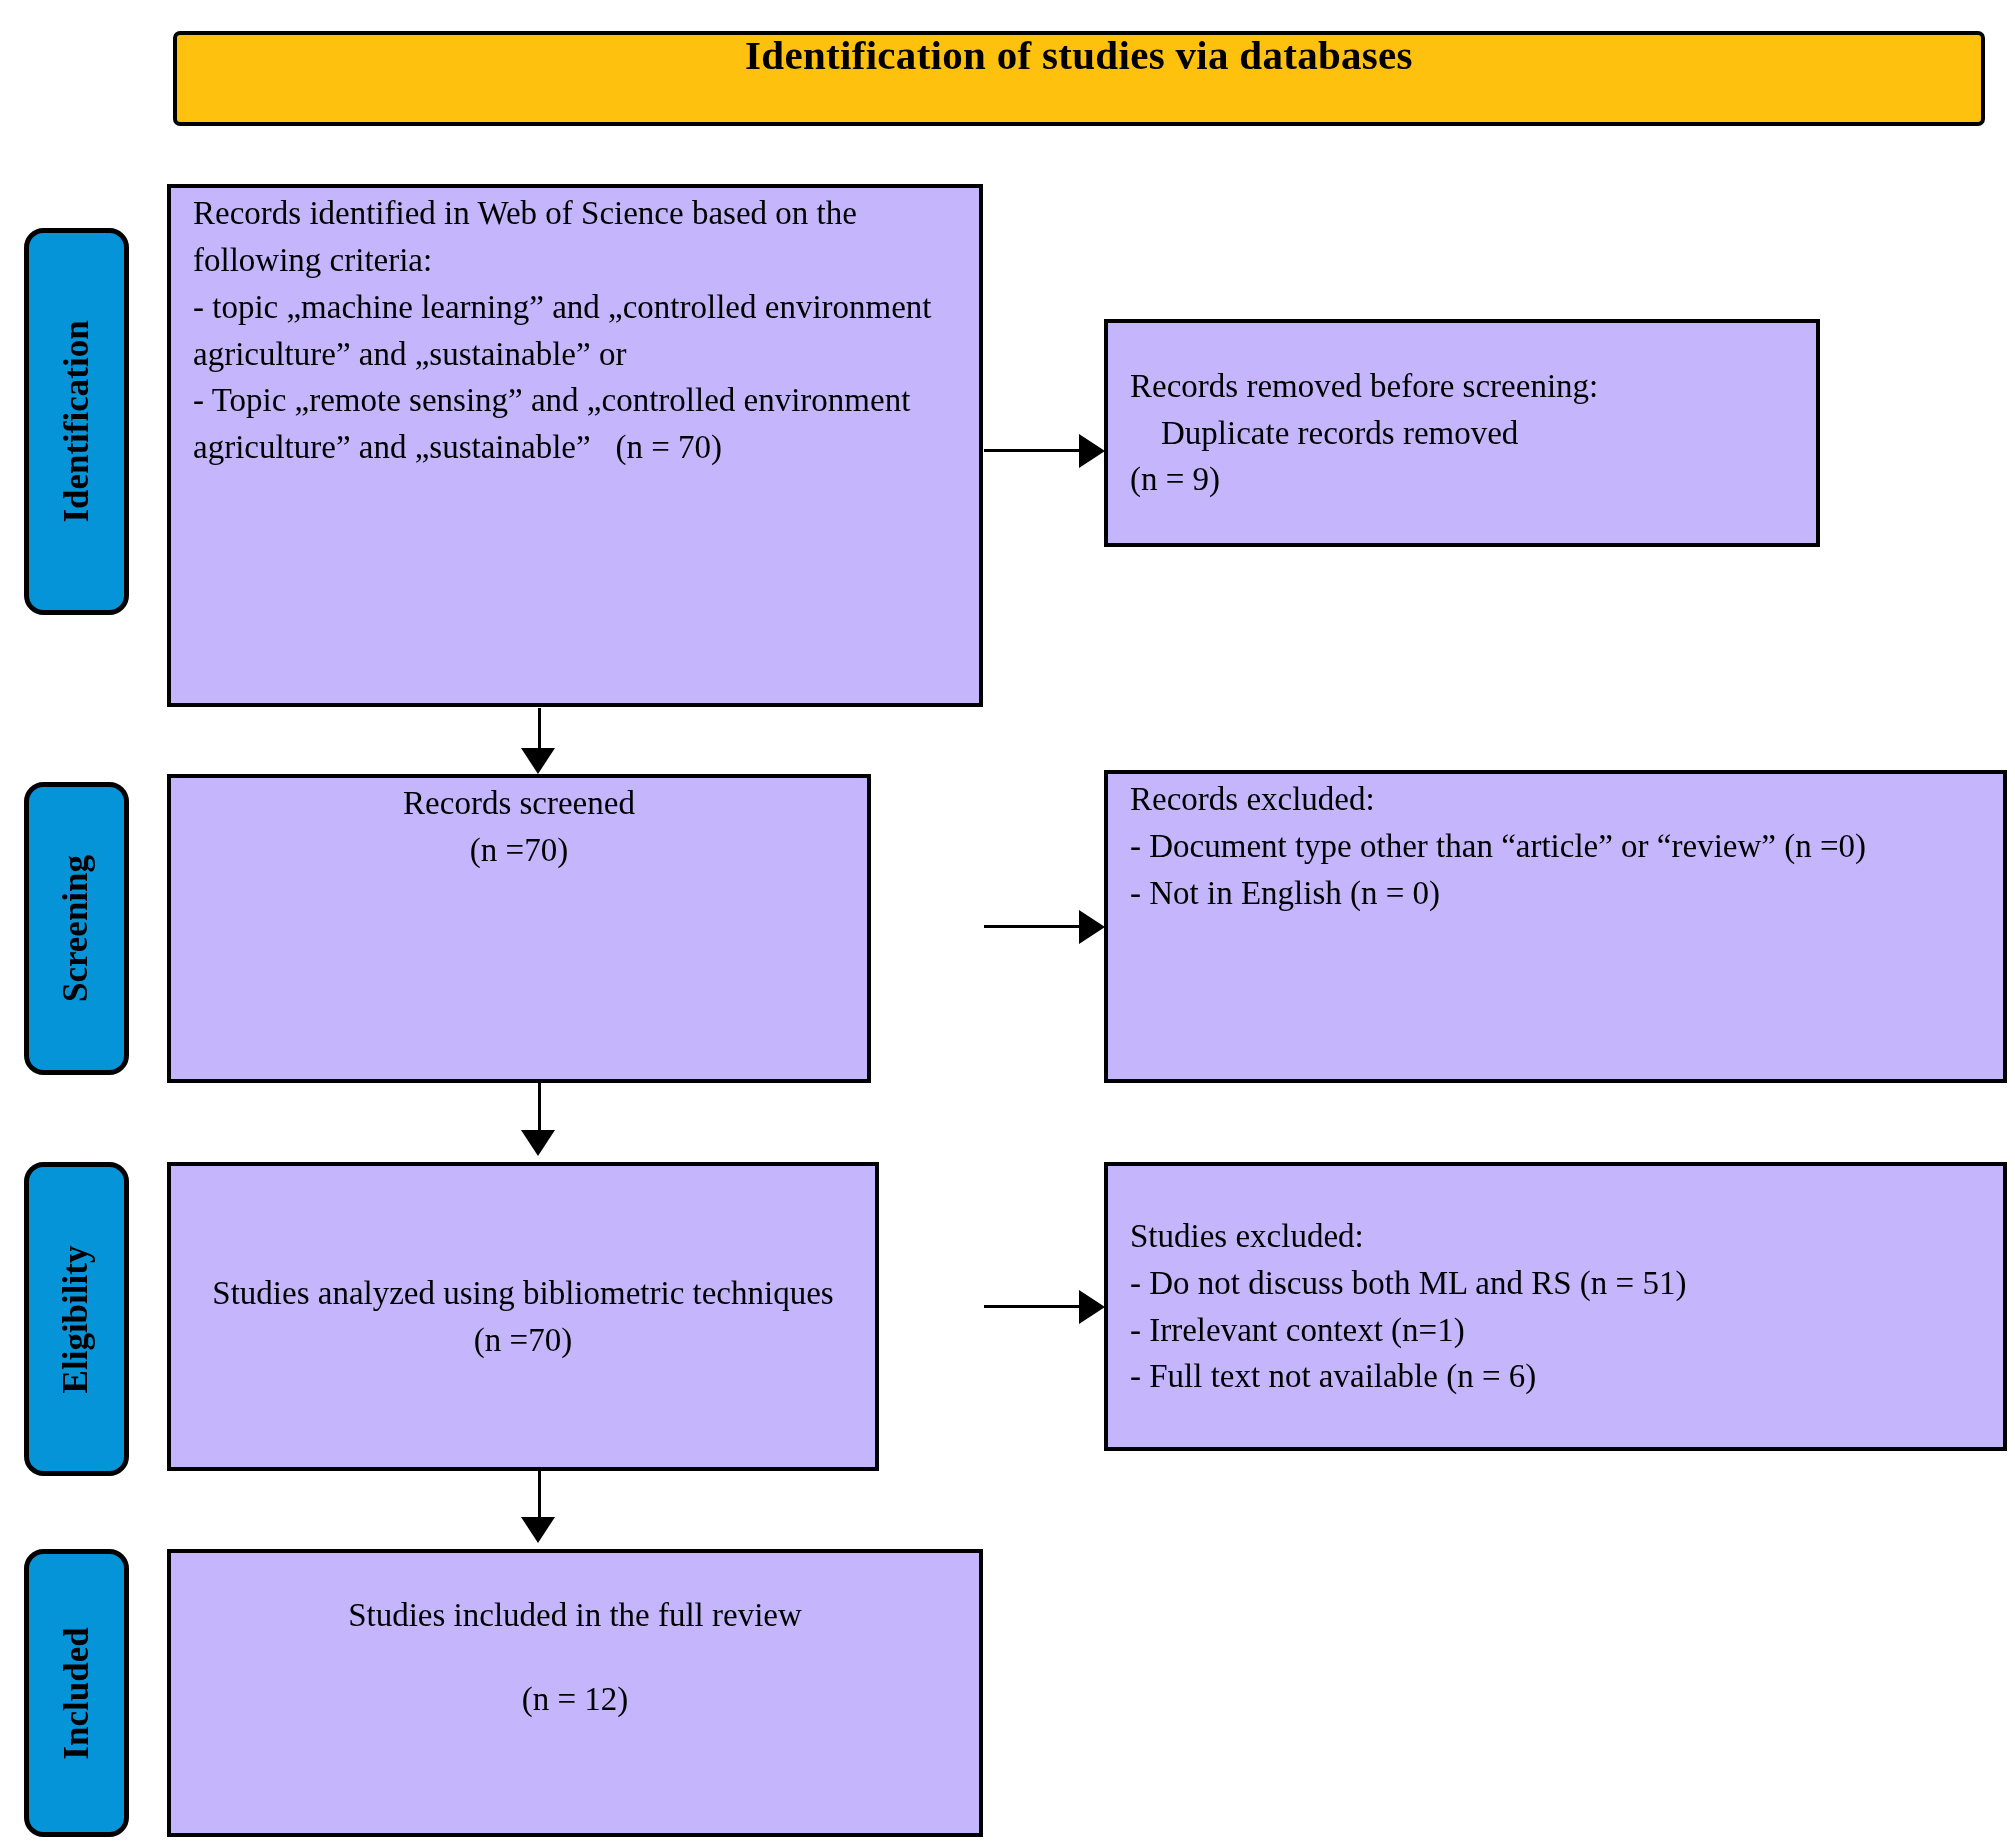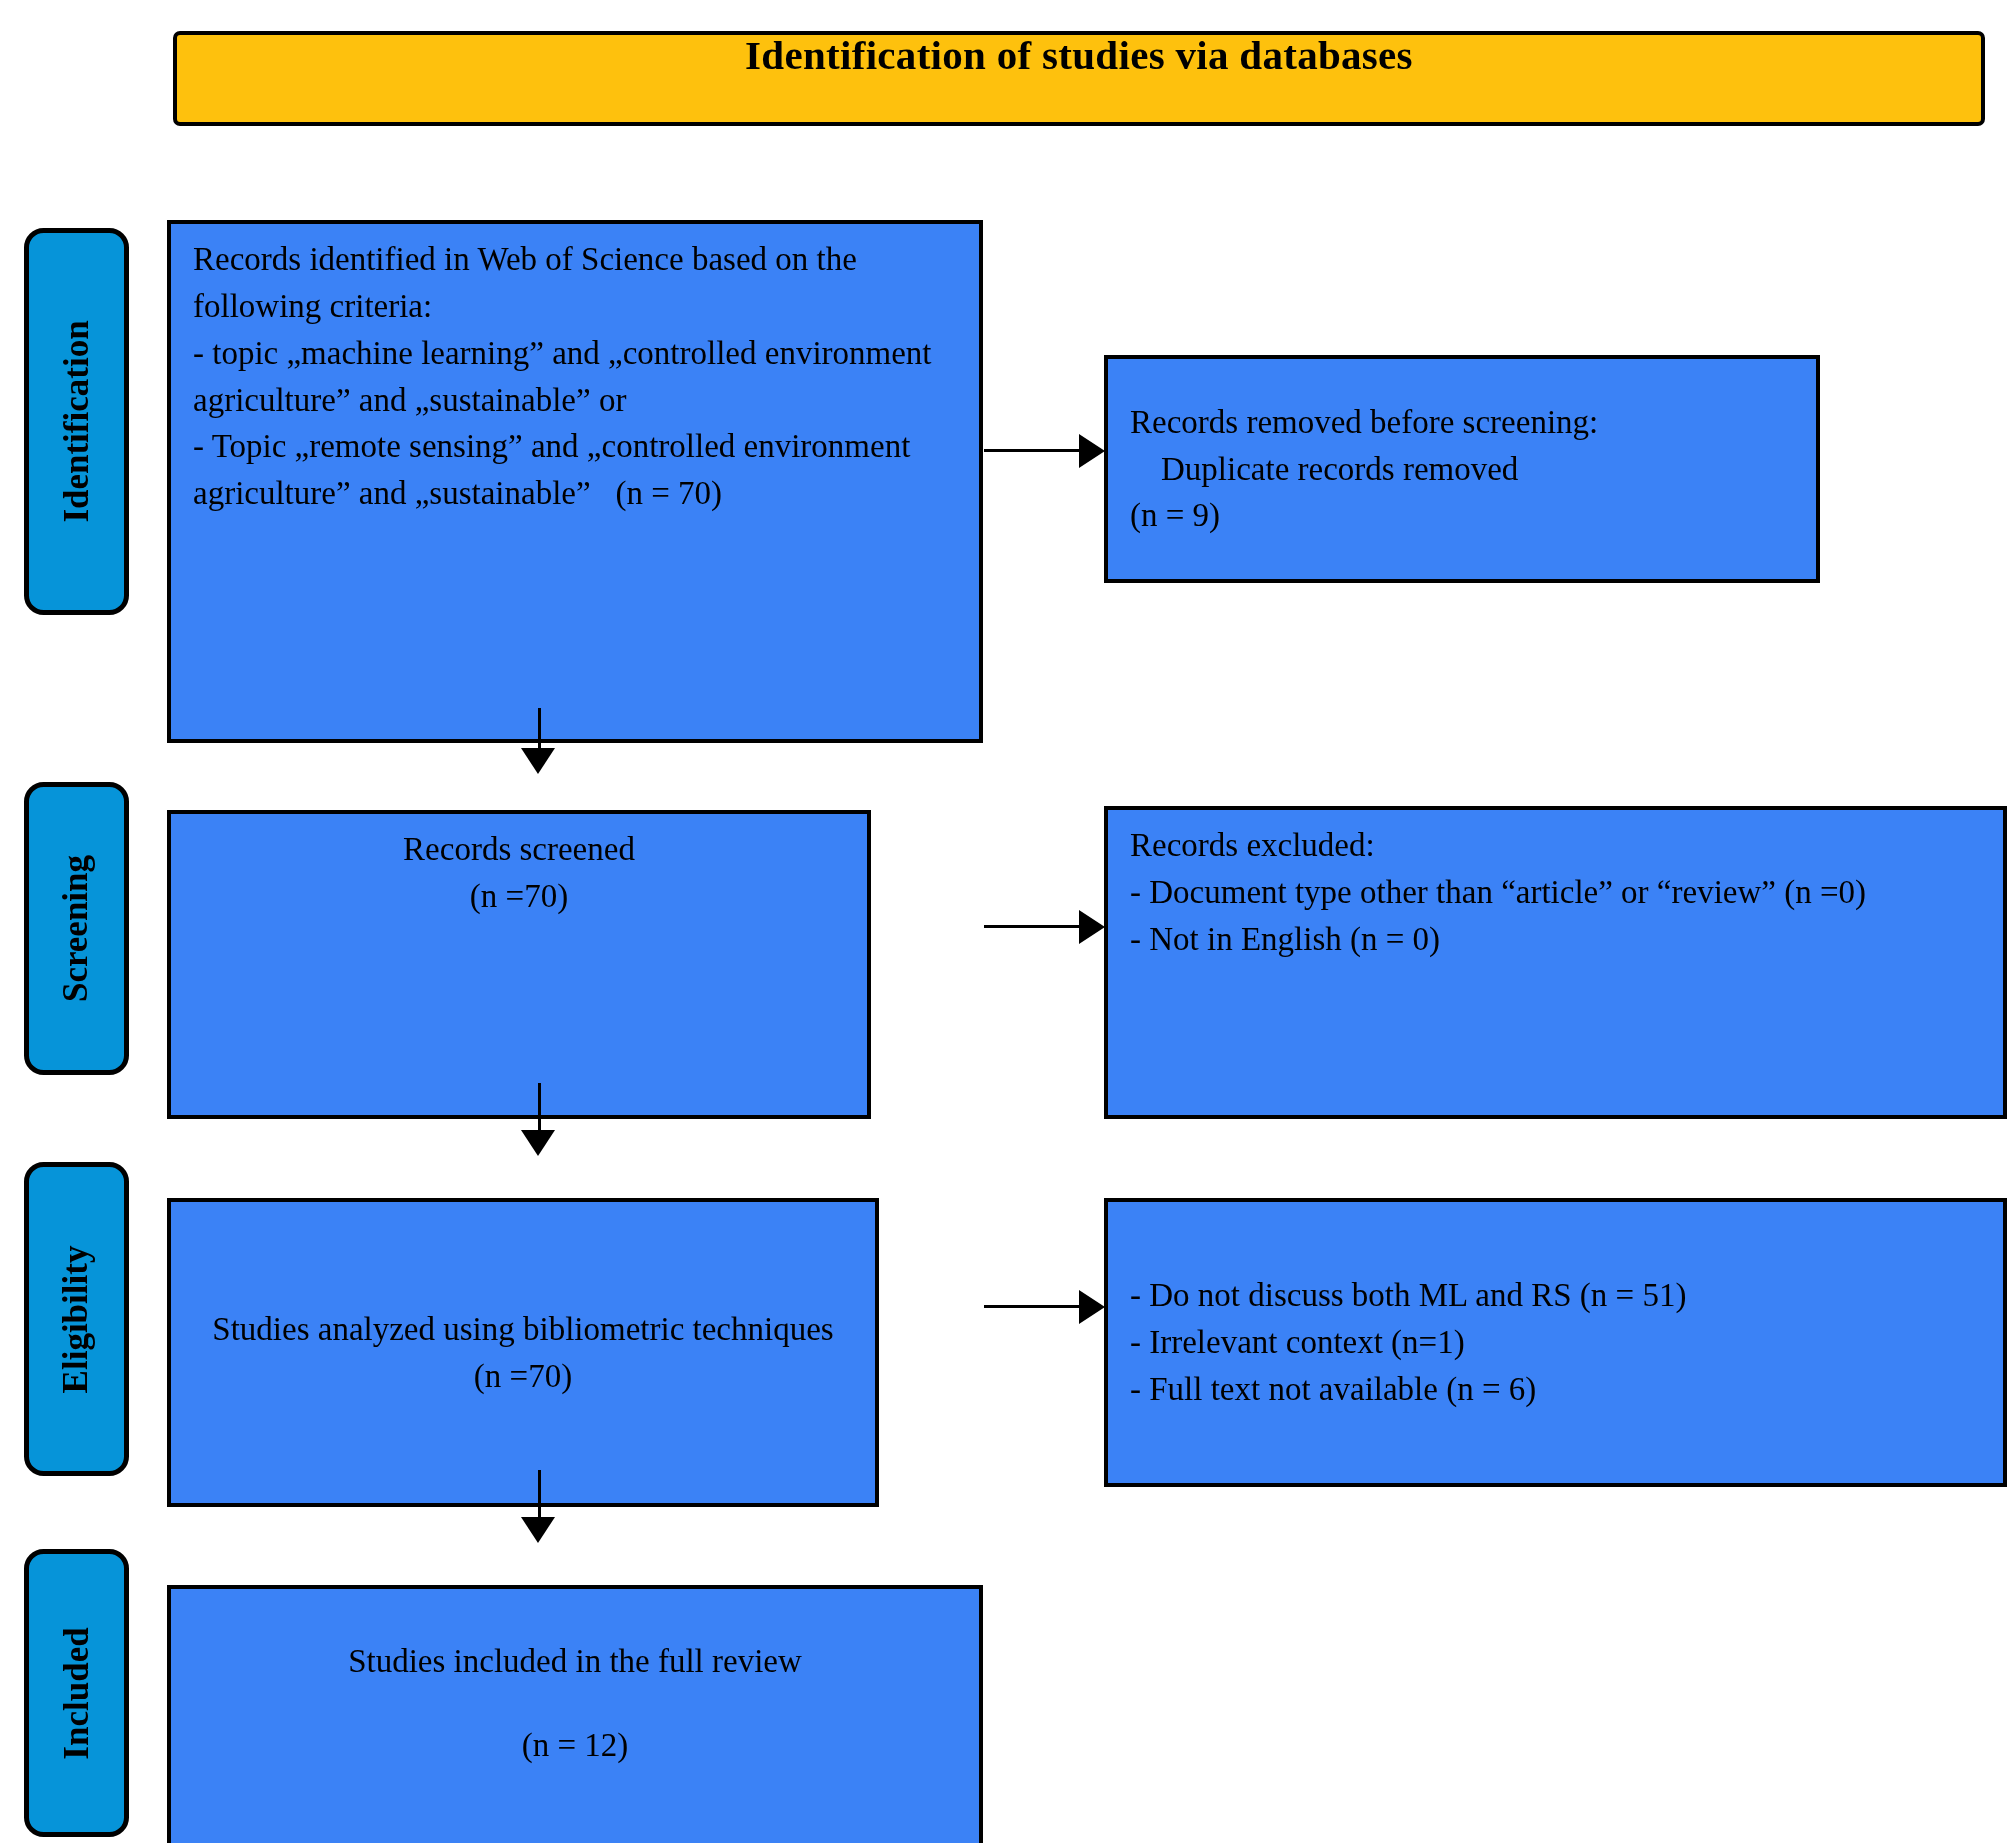--- a/index.html
+++ b/index.html
@@ -61,25 +61,24 @@
   }
 
   #tab-identification { left: 23.5px; top: 228px;  width: 105px; height: 387px; }
   #tab-screening      { left: 23.5px; top: 782px; width: 105px; height: 293px; }
   #tab-eligibility    { left: 23.5px; top: 1162px; width: 105px; height: 314px; }
   #tab-included       { left: 23.5px; top: 1549px; width: 105px; height: 288px; }
 
   
   .box {
     position: absolute;
-    background: #3b82f6;
+    background: #c4b5fd;
     border: 4.6px solid #000000;
     box-sizing: border-box;
-    padding: 12px 22px;
-    margin-top: 36px;
+    padding: 2px 22px;
   }
   .box p {
     margin: 0;
     font-size: 33px;
     line-height: 1.42;
     white-space: pre-wrap;
   }
   .box p.center { text-align: center; }
   .box p.justify { text-align: justify; text-align-last: left; }
   .box p.indent { text-indent: 31px; }
@@ -187,20 +186,21 @@
     <p class="justify">- Document type other than “article” or “review” (n =0)</p>
     <p>- Not in English (n = 0)</p>
   </div>
 
   <div class="box" id="box-analyzed">
     <p class="center">Studies analyzed using bibliometric techniques</p>
     <p class="center">(n =70)</p>
   </div>
 
   <div class="box" id="box-excluded-2">
+    <p>Studies excluded:</p>
     <p>- Do not discuss both ML and RS (n = 51)</p>
     <p>- Irrelevant context (n=1)</p>
     <p>- Full text not available (n = 6)</p>
   </div>
 
   <div class="box" id="box-included">
     <p class="center">Studies included in the full review</p>
     <p class="center">(n = 12)</p>
   </div>
 

